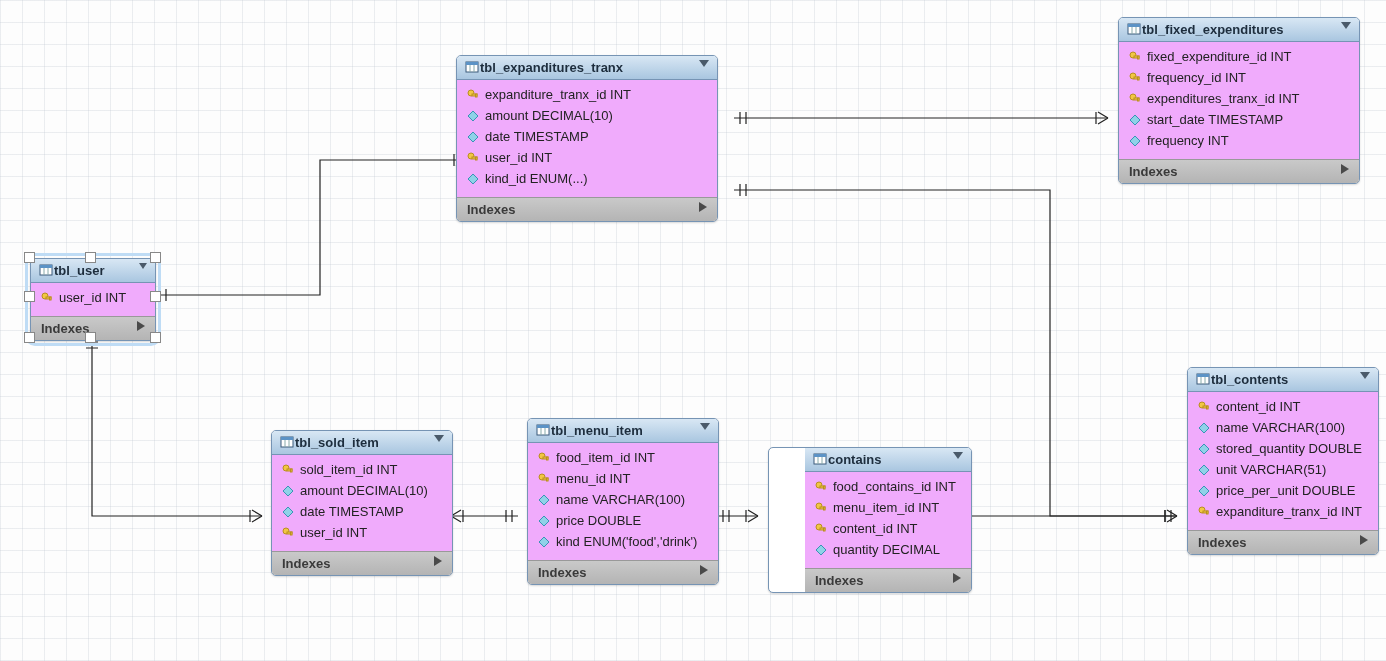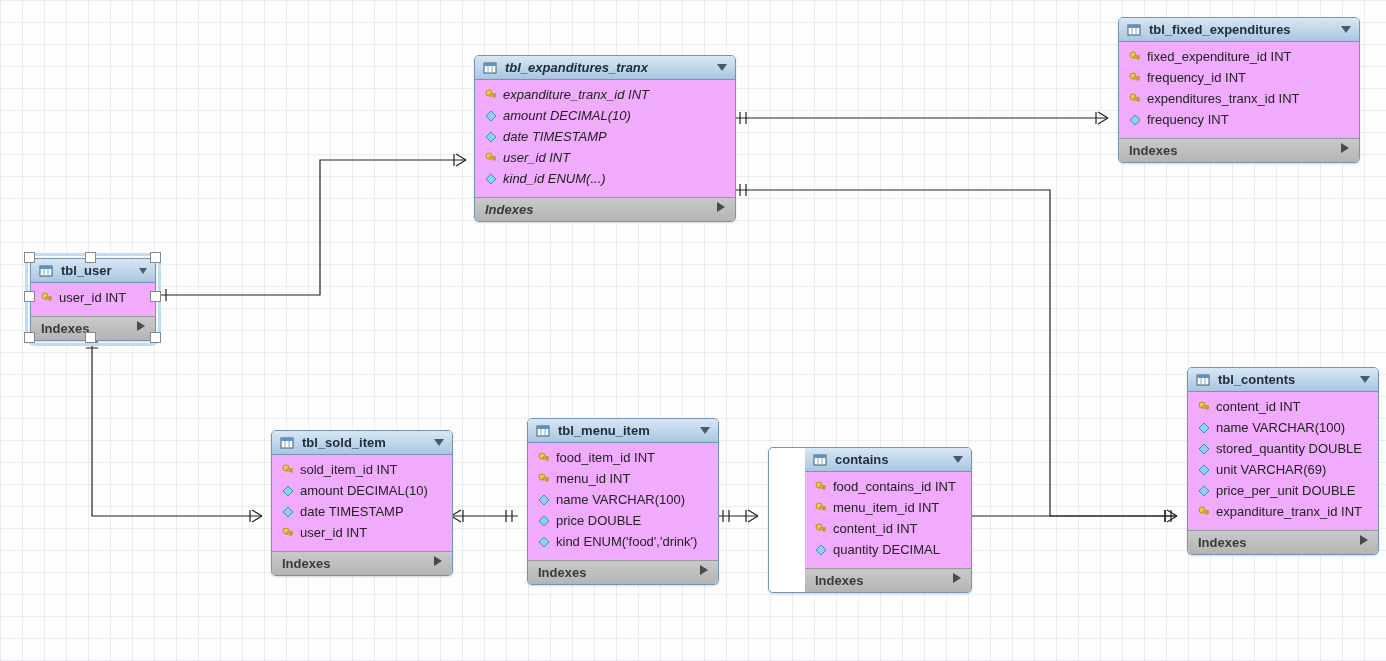--- a/index.html
+++ b/index.html
@@ -42,22 +42,21 @@
   }
   .sel-handle {
     position: absolute;
     width: 9px;
     height: 9px;
     background: #fff;
     border: 1px solid #888;
   }
   .entity-header {
     display: flex;
-    align-items: center;
-    gap: 8px;
+    gap: 1px;
     padding: 4px 8px;
     font-weight: bold;
     color: #1d2d3d;
     background: linear-gradient(#d8e7f4, #a9c6e0);
     border-bottom: 1px solid #7694b4;
   }
   .table-icon {
     width: 14px;
     height: 14px;
     flex: 0 0 14px;
@@ -163,21 +162,21 @@
 
 <div class="sel-handle" style="left:24px; top:252px;"></div>
 <div class="sel-handle" style="left:85px; top:252px;"></div>
 <div class="sel-handle" style="left:150px; top:252px;"></div>
 <div class="sel-handle" style="left:24px; top:291px;"></div>
 <div class="sel-handle" style="left:150px; top:291px;"></div>
 <div class="sel-handle" style="left:24px; top:332px;"></div>
 <div class="sel-handle" style="left:85px; top:332px;"></div>
 <div class="sel-handle" style="left:150px; top:332px;"></div>
 
-<div class="entity" style="left:474px; top:55px; width:260px;font-style:italic;">
+<div class="entity" style="left:456px; top:55px; width:260px;">
   <div class="entity-header">
     <svg class="table-icon" viewBox="0 0 14 14">
         <rect x="1" y="2" width="12" height="10" fill="#fff" stroke="#3b5a7a"></rect>
         <rect x="1" y="2" width="12" height="3" fill="#5c93c6"></rect>
         <line x1="5" y1="5" x2="5" y2="12" stroke="#8aa"></line>
         <line x1="9" y1="5" x2="9" y2="12" stroke="#8aa"></line>
       </svg>
     <span>tbl_expanditures_tranx</span>
     <span class="chev"></span>
   </div>
@@ -256,20 +255,26 @@
           <circle cx="4" cy="4" r="3" fill="#f2c744" stroke="#b98f1e"></circle>
           <rect x="5" y="5" width="5" height="2" fill="#f2c744" stroke="#b98f1e"></rect>
           <rect x="8.5" y="5" width="1.5" height="3" fill="#f2c744" stroke="#b98f1e"></rect>
         </svg>
         <span>expenditures_tranx_id INT</span>
       </div>
       <div class="col">
         <svg class="dia" viewBox="0 0 12 12">
           <polygon points="6,1 11,6 6,11 1,6" fill="#8fd2e8" stroke="#3a93b5"></polygon>
         </svg>
+        <span>start_date TIMESTAMP</span>
+      </div>
+      <div class="col">
+        <svg class="dia" viewBox="0 0 12 12">
+          <polygon points="6,1 11,6 6,11 1,6" fill="#8fd2e8" stroke="#3a93b5"></polygon>
+        </svg>
         <span>frequency INT</span>
       </div>
     </div>
   <div class="indexes">
     <span>Indexes</span>
     <span class="play"></span>
   </div>
 </div>
 
 <div class="entity" style="left:271px; top:430px; width:180px;">
@@ -450,21 +455,21 @@
       <div class="col">
         <svg class="dia" viewBox="0 0 12 12">
           <polygon points="6,1 11,6 6,11 1,6" fill="#8fd2e8" stroke="#3a93b5"></polygon>
         </svg>
         <span>stored_quantity DOUBLE</span>
       </div>
       <div class="col">
         <svg class="dia" viewBox="0 0 12 12">
           <polygon points="6,1 11,6 6,11 1,6" fill="#8fd2e8" stroke="#3a93b5"></polygon>
         </svg>
-        <span>unit VARCHAR(69)</span>
+        <span>unit VARCHAR(51)</span>
       </div>
       <div class="col">
         <svg class="dia" viewBox="0 0 12 12">
           <polygon points="6,1 11,6 6,11 1,6" fill="#8fd2e8" stroke="#3a93b5"></polygon>
         </svg>
         <span>price_per_unit DOUBLE</span>
       </div>
       <div class="col">
         <svg class="pk" viewBox="0 0 12 12">
           <circle cx="4" cy="4" r="3" fill="#f2c744" stroke="#b98f1e"></circle>

